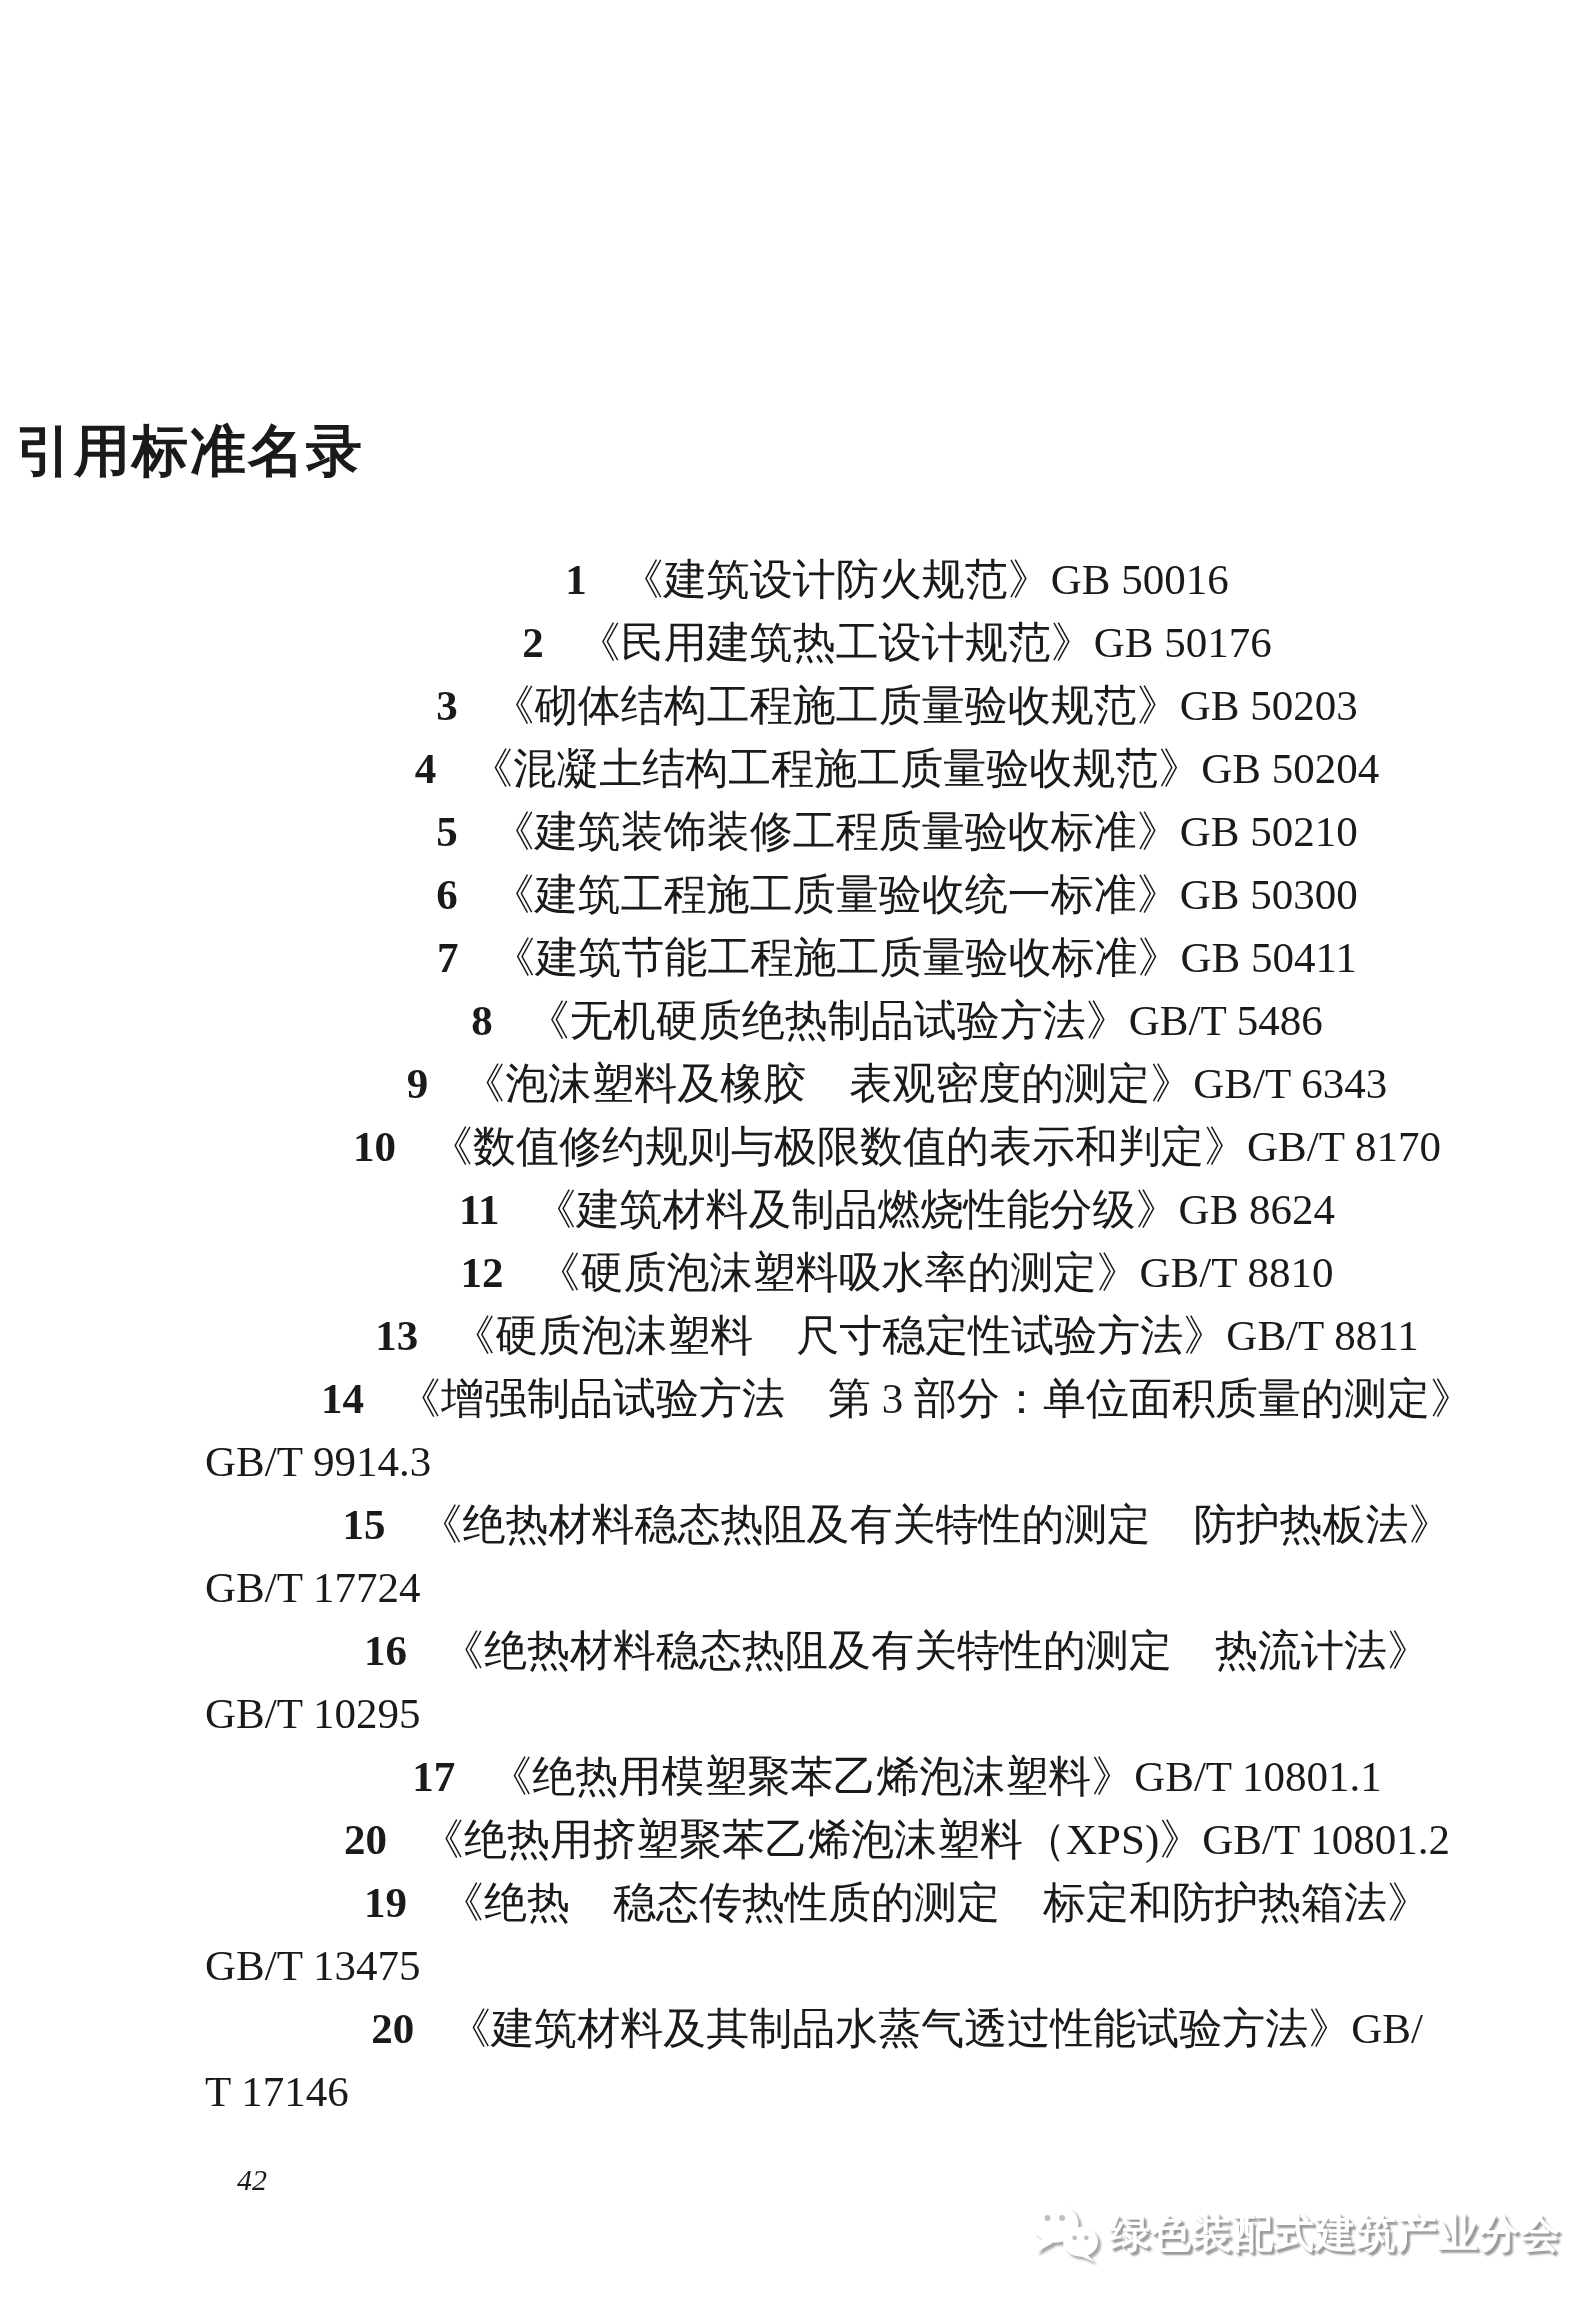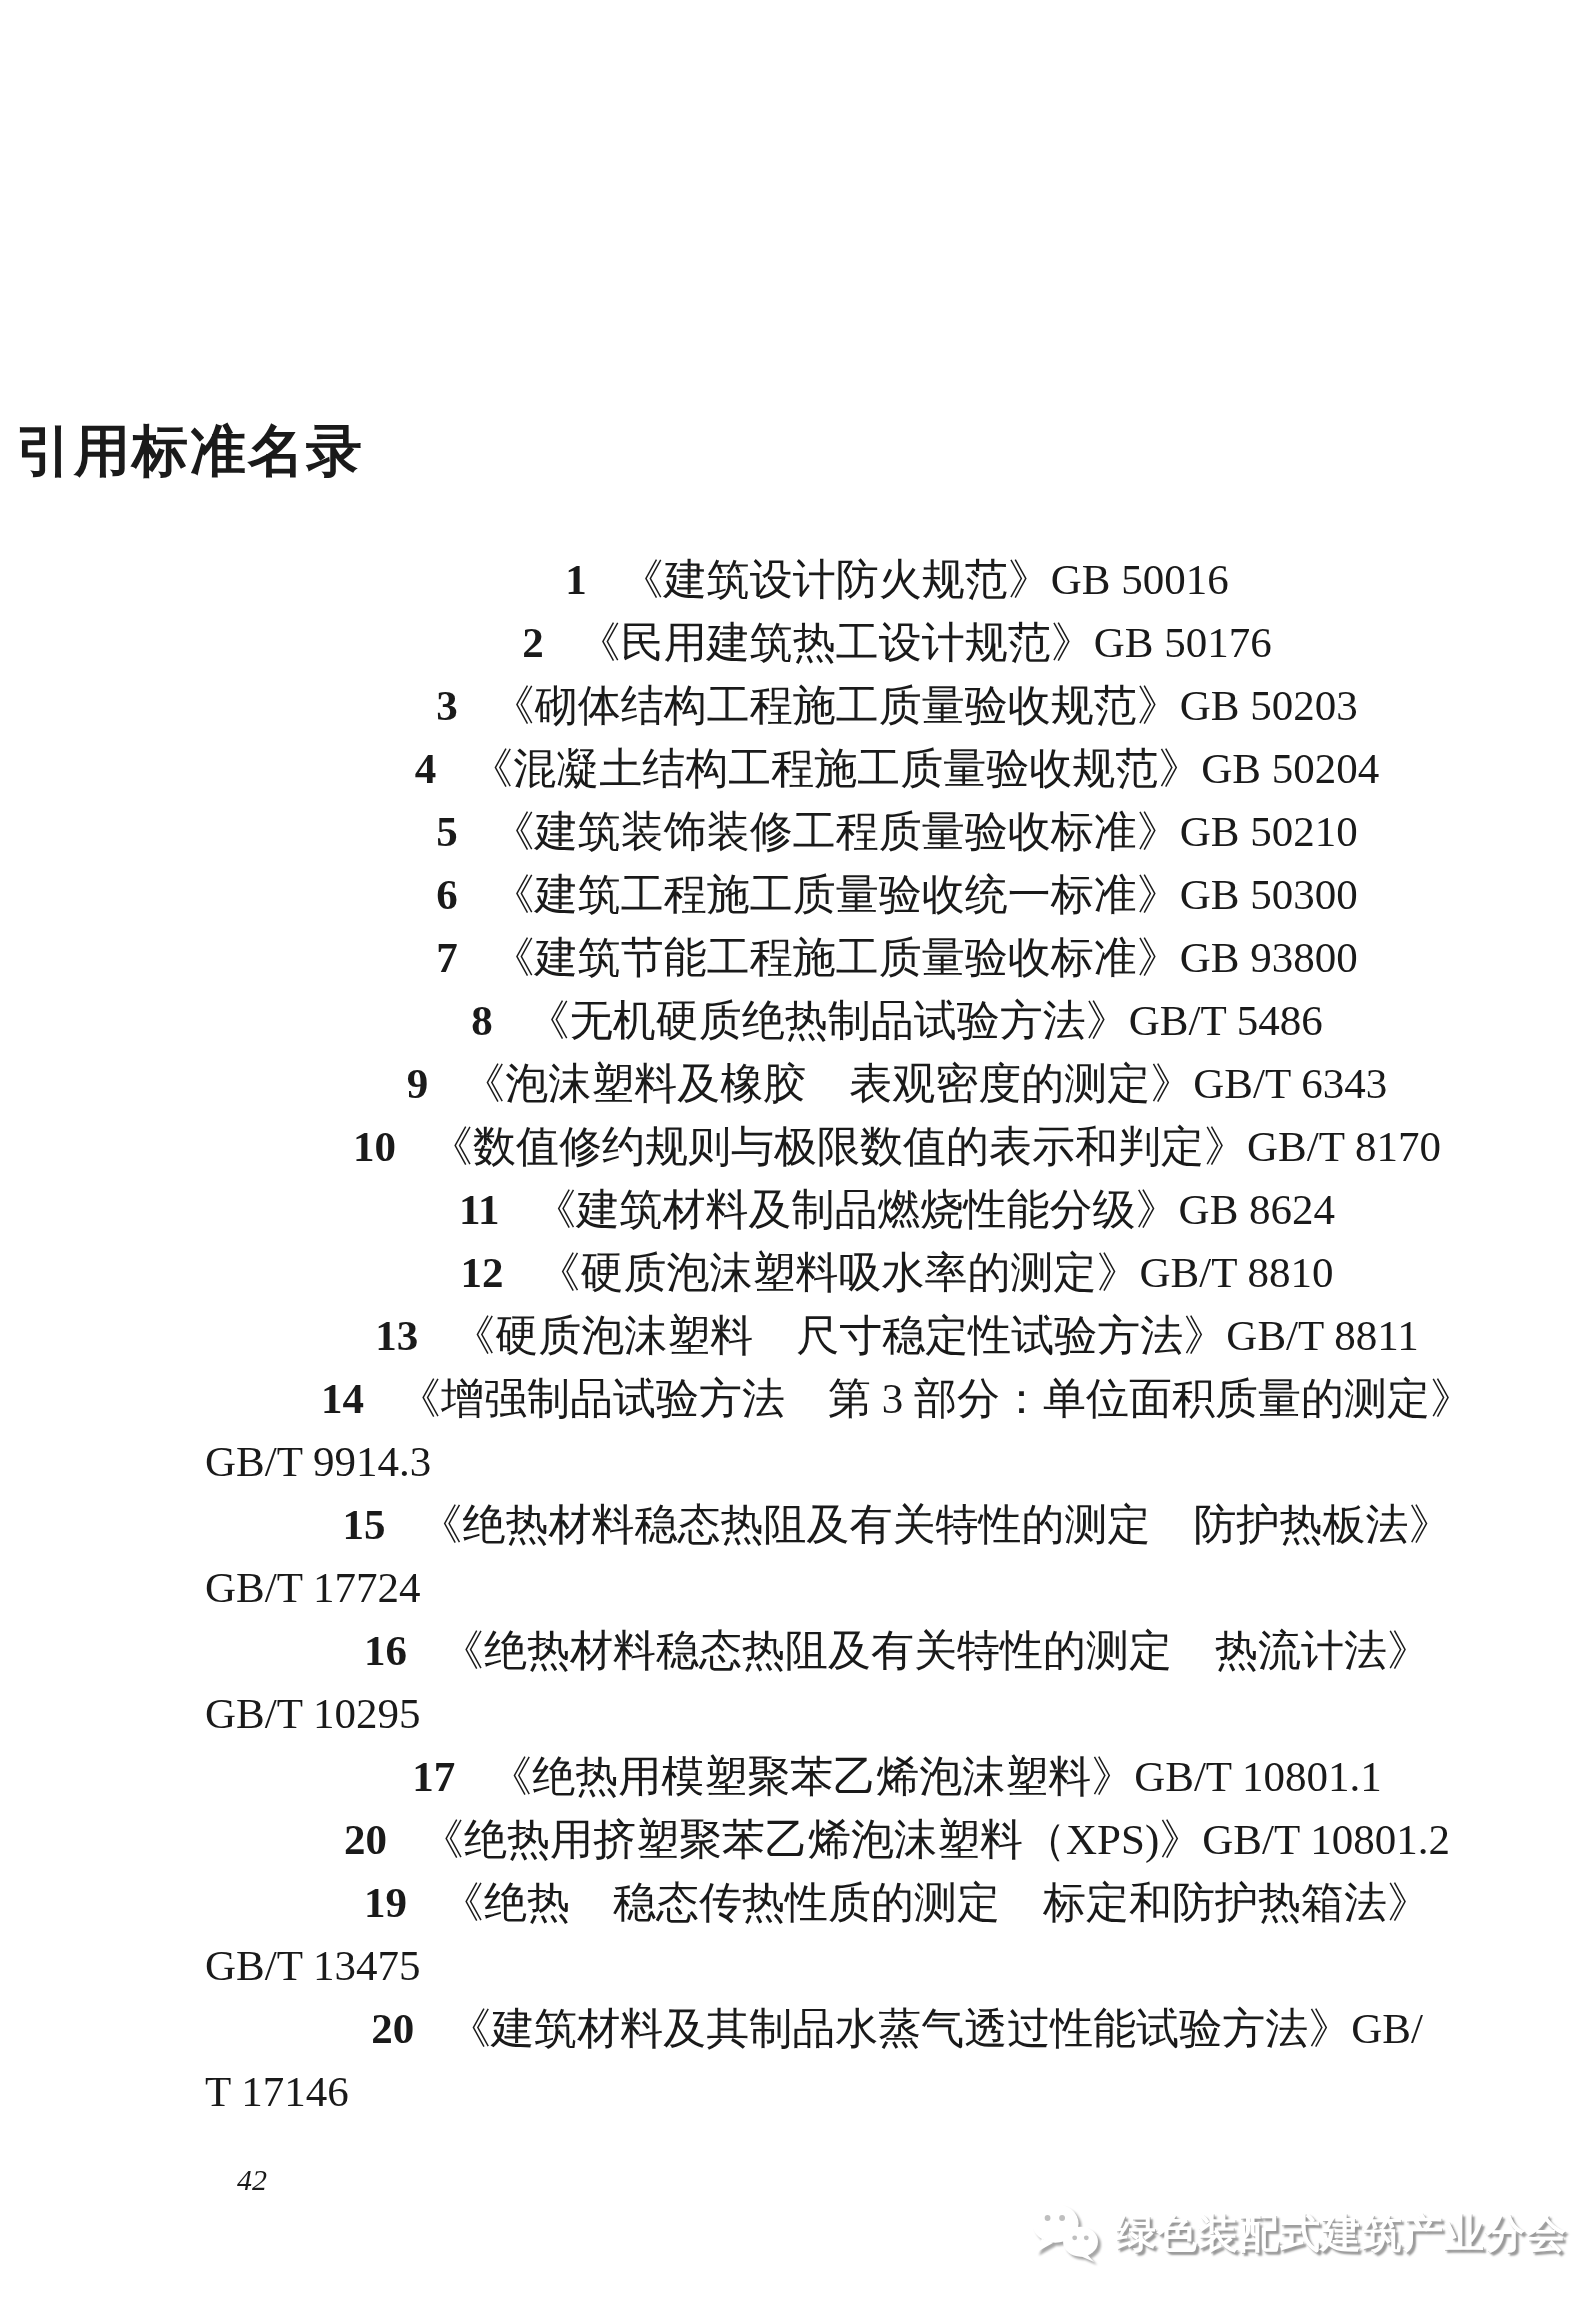--- a/index.html
+++ b/index.html
@@ -55,21 +55,21 @@
     font-style: italic;
     line-height: 60px;
   }
   .footer-watermark {
     position: absolute;
     left: 1030px;
     top: 2200px;
     height: 66px;
     display: flex;
     align-items: center;
-    gap: 16px;
+    gap: 10px;
   }
   .wechat-icon {
     width: 70px;
     height: 62px;
     filter: drop-shadow(3px 3px 1px #a6a6a6);
   }
   .brand-name {
     font-family: "Liberation Sans", "DejaVu Sans", sans-serif;
     font-weight: 700;
     font-size: 40px;
@@ -122,21 +122,21 @@
 
   <div>
     <div class="std-line">
       <span class="std-num">6</span><span class="std-text">《建筑工程施工质量验收统一标准》GB 50300</span>
     </div>
 
   </div>
 
   <div>
     <div class="std-line">
-      <span class="std-num">7</span><span class="std-text">《建筑节能工程施工质量验收标准》GB 93800</span>
+      <span class="std-num">7</span><span class="std-text">《建筑节能工程施工质量验收标准》GB 50411</span>
     </div>
 
   </div>
 
   <div>
     <div class="std-line">
       <span class="std-num">8</span><span class="std-text">《无机硬质绝热制品试验方法》GB/T 5486</span>
     </div>
 
   </div>

